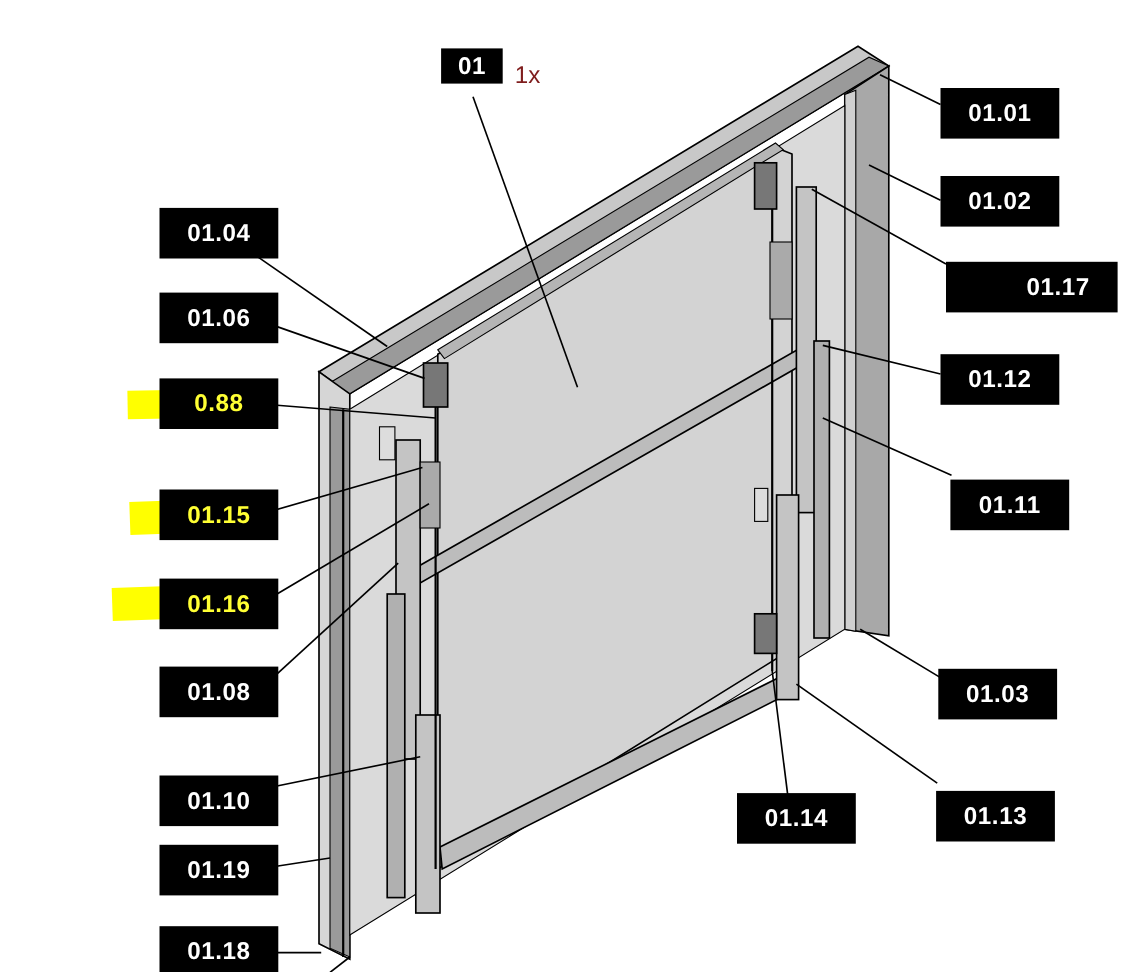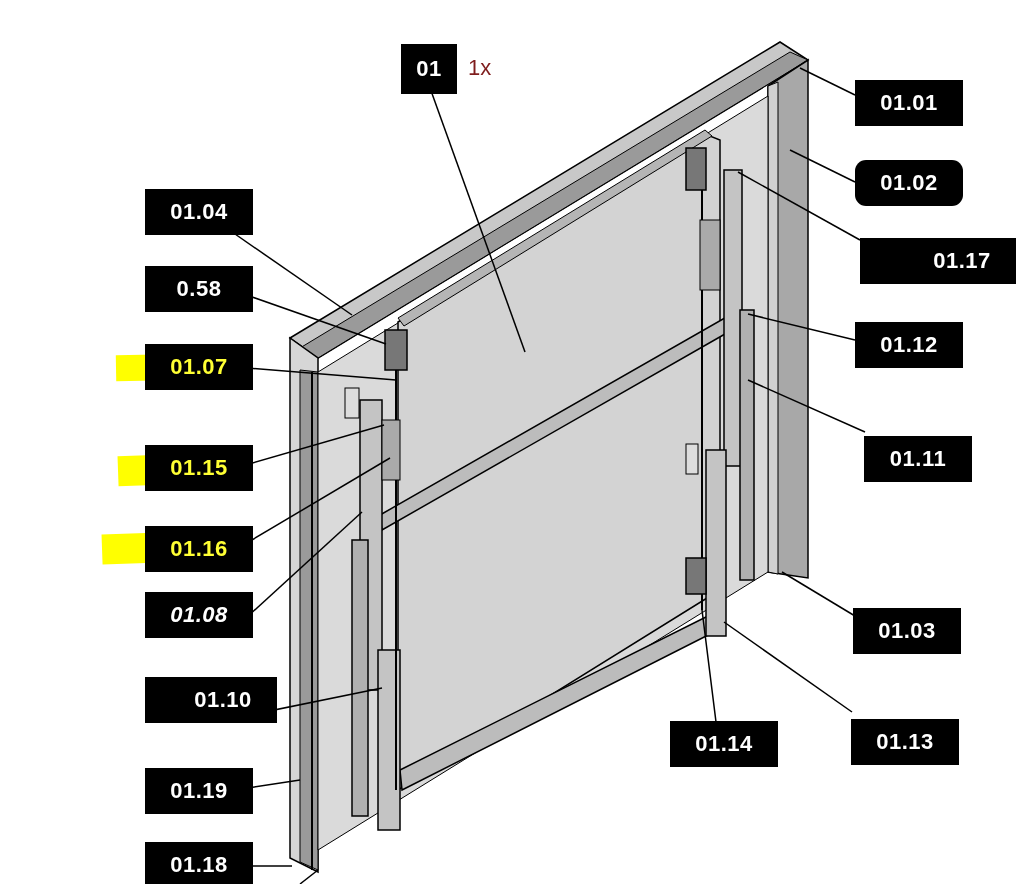--- a/index.html
+++ b/index.html
@@ -79,33 +79,33 @@
     <line x1="235" y1="790" x2="300" y2="780"></line>
     <line x1="235" y1="866" x2="292" y2="866"></line>
     <line x1="300" y1="884" x2="318" y2="870"></line>
   </g>
 </svg>
 
 <div class="hl-mark" style="left:116px;top:354px;width:132px;height:26px;transform:rotate(-1deg);"></div>
 <div class="hl-mark" style="left:118px;top:454px;width:130px;height:30px;transform:rotate(-2deg);"></div>
 <div class="hl-mark" style="left:102px;top:532px;width:146px;height:30px;transform:rotate(-2deg);"></div>
 
-<div class="label" style="left:401px;top:44px;width:56px;height:50px;">01</div>
+<div class="label" style="left:401px;top:44px;width:56px;height:32px;">01</div>
 <div class="qty" style="left:468px;top:55px;">1x</div>
 
 <div class="label" style="left:855px;top:80px;">01.01</div>
-<div class="label" style="left:855px;top:160px;border-radius:11px;">01.02</div>
+<div class="label" style="left:855px;top:160px;">01.02</div>
 <div class="label" style="left:860px;top:238px;padding-left:48px;">01.17</div>
 <div class="label" style="left:855px;top:322px;">01.12</div>
 <div class="label" style="left:864px;top:436px;">01.11</div>
 <div class="label" style="left:853px;top:608px;">01.03</div>
 <div class="label" style="left:851px;top:703px;margin-top:16px;">01.13</div>
 <div class="label" style="left:670px;top:721px;">01.14</div>
 
 <div class="label" style="left:145px;top:189px;">01.04</div>
-<div class="label" style="left:145px;top:266px;">0.58</div>
-<div class="label hl" style="left:145px;top:344px;">01.07</div>
+<div class="label" style="left:145px;top:266px;">01.06</div>
+<div class="label hl" style="left:145px;top:344px;">0.88</div>
 <div class="label hl" style="left:145px;top:445px;">01.15</div>
 <div class="label hl" style="left:145px;top:526px;">01.16</div>
-<div class="label" style="left:145px;top:592px;font-style:italic;">01.08</div>
-<div class="label" style="left:145px;top:677px;padding-left:24px;">01.10</div>
+<div class="label" style="left:145px;top:606px;">01.08</div>
+<div class="label" style="left:145px;top:705px;">01.10</div>
 <div class="label" style="left:145px;top:768px;">01.19</div>
 <div class="label" style="left:145px;top:842px;">01.18</div>
 
 </body></html>

